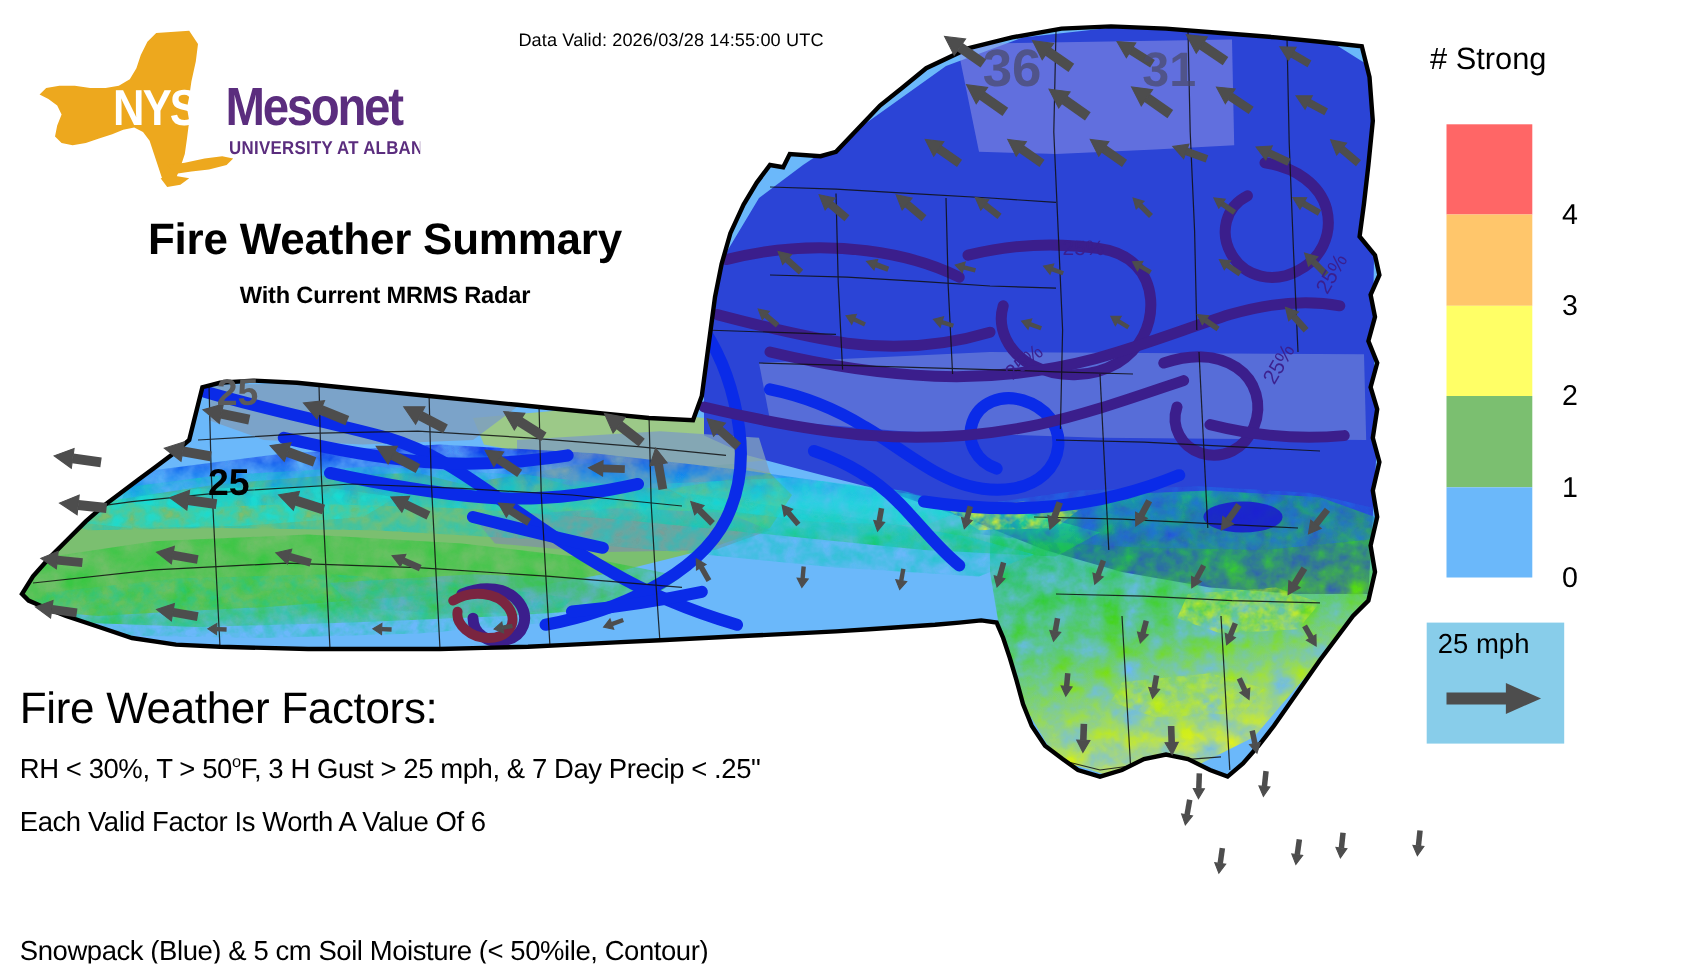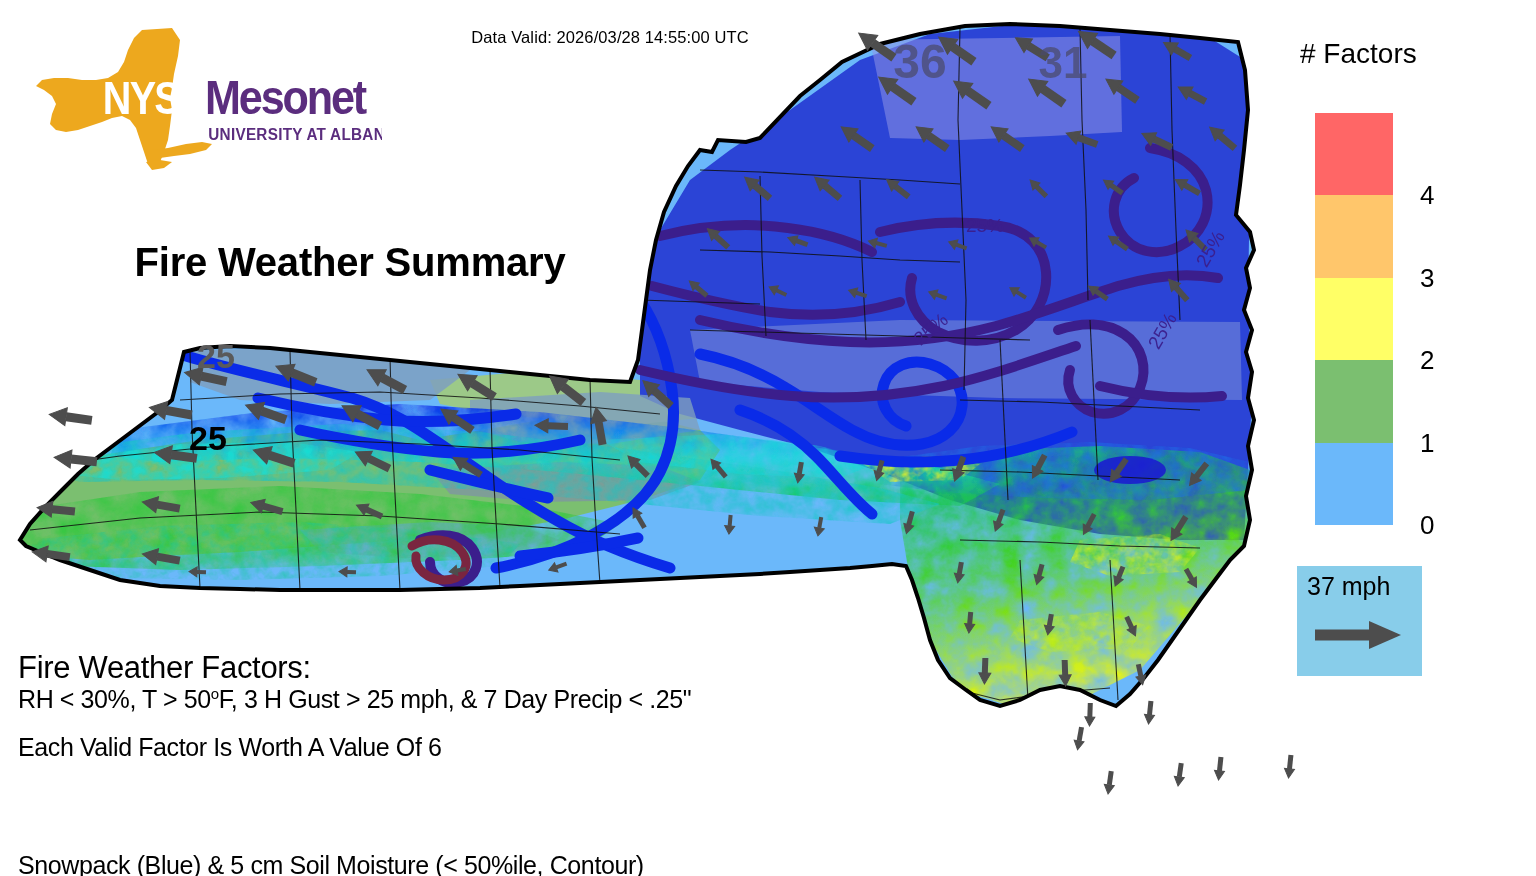--- a/index.html
+++ b/index.html
@@ -11,27 +11,27 @@
   
   #logo{left:22px;top:22px;width:360px;height:150px;text-align:center;}
   #logo svg{display:block;}
 
   
   #created{left:360px;top:28px;width:500px;text-align:center;
            font-size:16.5px;line-height:19px;letter-spacing:.1px;}
 
   
   #title-main{left:10px;top:196px;width:680px;text-align:center;
-              font-weight:bold;font-size:40px;letter-spacing:-.2px;margin-top:44px;}
+              font-weight:bold;font-size:40px;letter-spacing:-.2px;}
   #title-sub{left:10px;top:256px;width:680px;text-align:center;
              font-weight:bold;font-size:21.5px;line-height:25px;
              letter-spacing:-.2px;}
 
   
-  #factors-head{left:18px;top:650px;font-size:31px;letter-spacing:-.3px;}
+  #factors-head{left:18px;top:622px;font-size:40px;letter-spacing:-.3px;}
   .ftxt{left:18px;font-size:25px;letter-spacing:-.4px;white-space:nowrap;}
   #ftxt1{top:685px;}
   #ftxt2{top:733px;}
   #ftxt3{top:815px;margin-top:36px;}
   .sup{font-size:15px;vertical-align:super;line-height:0;}
 
   
   #legend-title{left:1300px;top:38px;font-size:28px;}
   #cbar{left:1315px;top:113px;width:78px;height:412px;}
   .cband{width:100%;}
@@ -717,45 +717,46 @@
   <text x="185" y="118" font-size="17" font-weight="bold" fill="#5B2D7E" font-family="Liberation Sans, sans-serif" transform="scale(0.9,1) translate(22,0)" letter-spacing="0.3">UNIVERSITY AT ALBANY</text>
 </svg>
 </div>
 
 <div id="created" class="abs">
   <div>Data Valid: 2026/03/28 14:55:00 UTC</div>
 </div>
 
 <div id="title-main" class="abs">Fire Weather Summary</div>
 <div id="title-sub" class="abs">
+  <div>With Current MRMS Radar</div>
 </div>
 
 <div id="factors-head" class="abs">Fire Weather Factors:</div>
 <div id="ftxt1" class="abs ftxt"><span>RH &lt; 30%, T &gt; 50</span><span class="sup">o</span><span>F, 3 H Gust &gt; 25 mph, &amp; 7 Day Precip &lt; .25"</span></div>
 <div id="ftxt2" class="abs ftxt">Each Valid Factor Is Worth A Value Of 6</div>
 <div id="ftxt3" class="abs ftxt">Snowpack (Blue) &amp; 5 cm Soil Moisture (&lt; 50%ile, Contour)</div>
 
-<div id="legend-title" class="abs"># Factors</div>
+<div id="legend-title" class="abs"># Strong</div>
 
 <div id="cbar" class="abs">
     <div class="cband" style="height: 20%; background: rgb(255, 102, 102);"></div>
     <div class="cband" style="height: 20%; background: rgb(255, 198, 107);"></div>
     <div class="cband" style="height: 20%; background: rgb(255, 255, 102);"></div>
     <div class="cband" style="height: 20%; background: rgb(123, 191, 112);"></div>
     <div class="cband" style="height: 20%; background: rgb(107, 184, 250);"></div>
   </div>
 <div id="cticks" class="abs">
     <div class="ctick" style="top: 20%;">4</div>
     <div class="ctick" style="top: 40%;">3</div>
     <div class="ctick" style="top: 60%;">2</div>
     <div class="ctick" style="top: 80%;">1</div>
     <div class="ctick" style="top: 100%;">0</div>
   </div>
 
 <div id="windbox" class="abs" style="background: rgb(136, 205, 234);">
-  <div class="wl">37 mph</div>
+  <div class="wl">25 mph</div>
   <div class="wa">
     <svg width="95" height="34" viewBox="0 0 95 34" xmlns="http://www.w3.org/2000/svg">
       <path d="M4,17 L62,17" stroke="#4d4d4d" stroke-width="11"></path>
       <path d="M58,3 L90,17 L58,31 Z" fill="#4d4d4d"></path>
     </svg>
   </div>
 </div>
 
 </body></html>

